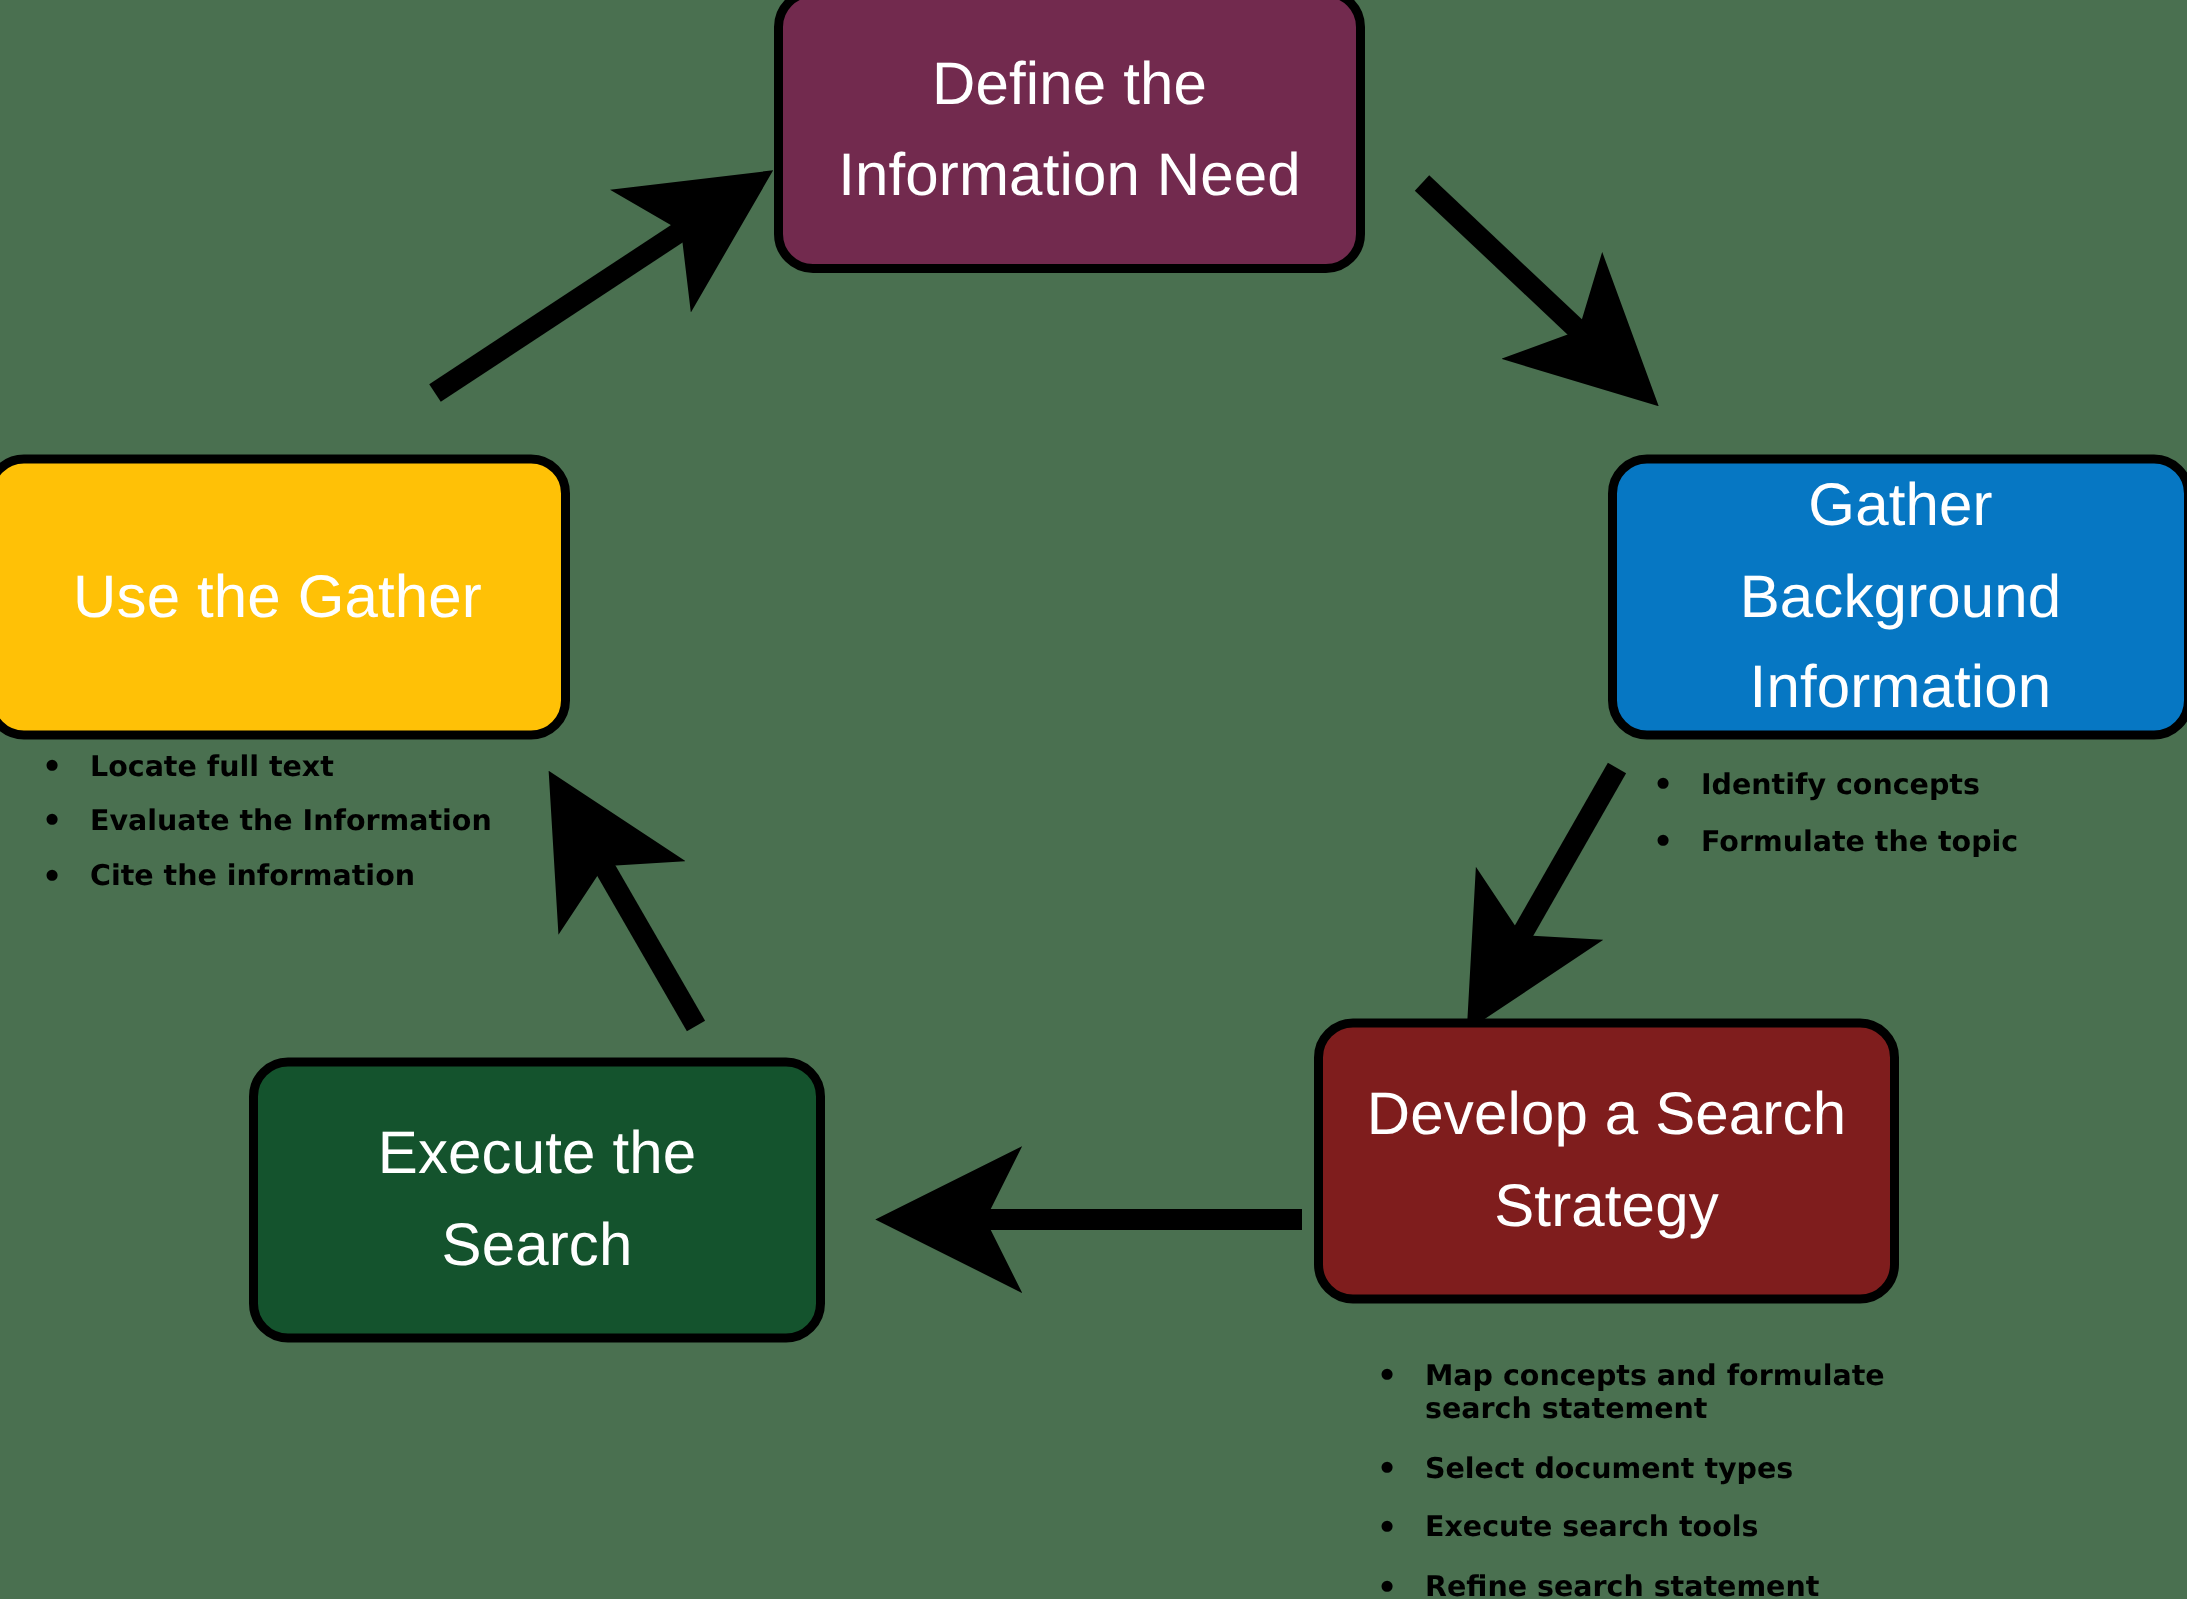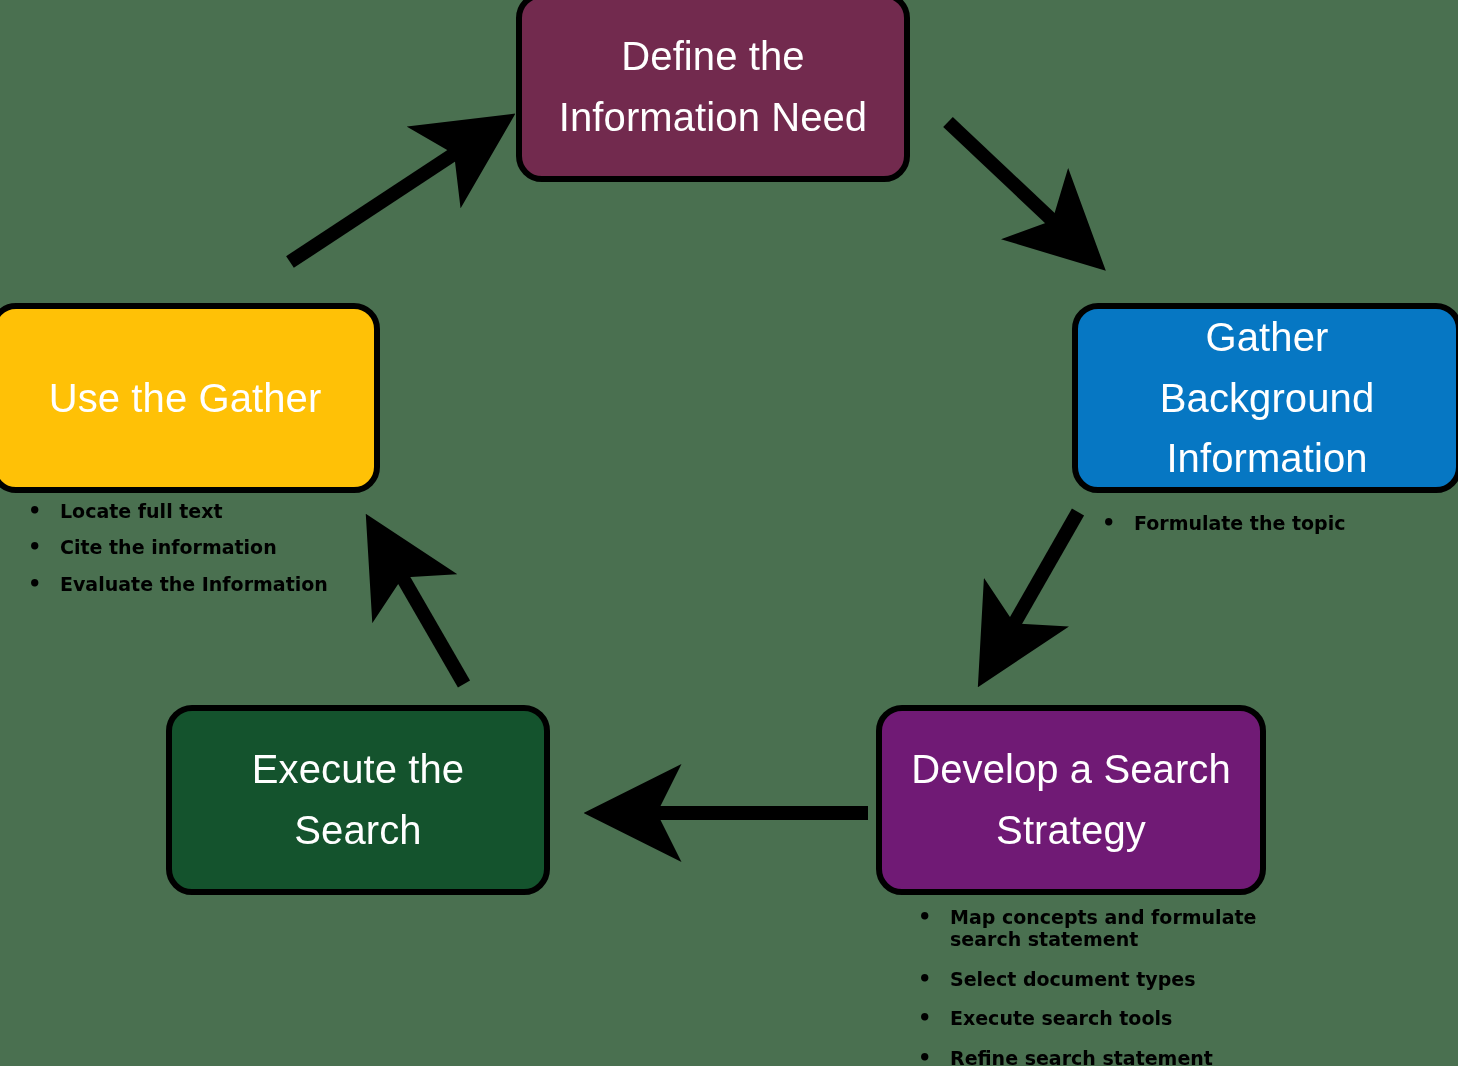--- a/index.html
+++ b/index.html
@@ -51,22 +51,22 @@
     left: 516px; top: -8px; width: 394px; height: 190px;
     background: #722a4e;
   }
   #node-gather {
     left: 1072px; top: 303px; width: 390px; height: 190px;
     background: #0677c3;
     border-top-right-radius: 26px;
     border-bottom-right-radius: 26px;
   }
   #node-develop {
-    left: 876px; top: 705px; width: 390px; height: 190px;
-    background: #701a75;
+    left: 876px; top: 679px; width: 390px; height: 190px;
+    background: #7f1d1d;
   }
   #node-execute {
     left: 166px; top: 705px; width: 384px; height: 190px;
     background: #14532d;
   }
   #node-use {
     left: -10px; top: 303px; width: 390px; height: 190px;
     background: #ffc106;
   }
 
@@ -137,20 +137,21 @@
   </svg>
 
   <div class="node" id="node-define">
     <span class="node-label">Define the Information Need</span>
   </div>
 
   <div class="node" id="node-gather">
     <span class="node-label">Gather Background Information</span>
   </div>
   <ul class="bullets" id="bullets-gather">
+    <li>Identify concepts</li>
     <li>Formulate the topic</li>
   </ul>
 
   <div class="node" id="node-develop">
     <span class="node-label">Develop a Search Strategy</span>
   </div>
   <ul class="bullets" id="bullets-develop">
     <li>Map concepts and formulate search statement</li>
     <li>Select document types</li>
     <li>Execute search tools</li>
@@ -159,17 +160,17 @@
 
   <div class="node" id="node-execute">
     <span class="node-label">Execute the Search</span>
   </div>
 
   <div class="node" id="node-use">
     <span class="node-label">Use the Gather</span>
   </div>
   <ul class="bullets" id="bullets-use">
     <li>Locate full text</li>
+    <li>Evaluate the Information</li>
     <li>Cite the information</li>
-    <li>Evaluate the Information</li>
   </ul>
 
 </div>
 
 </body></html>

